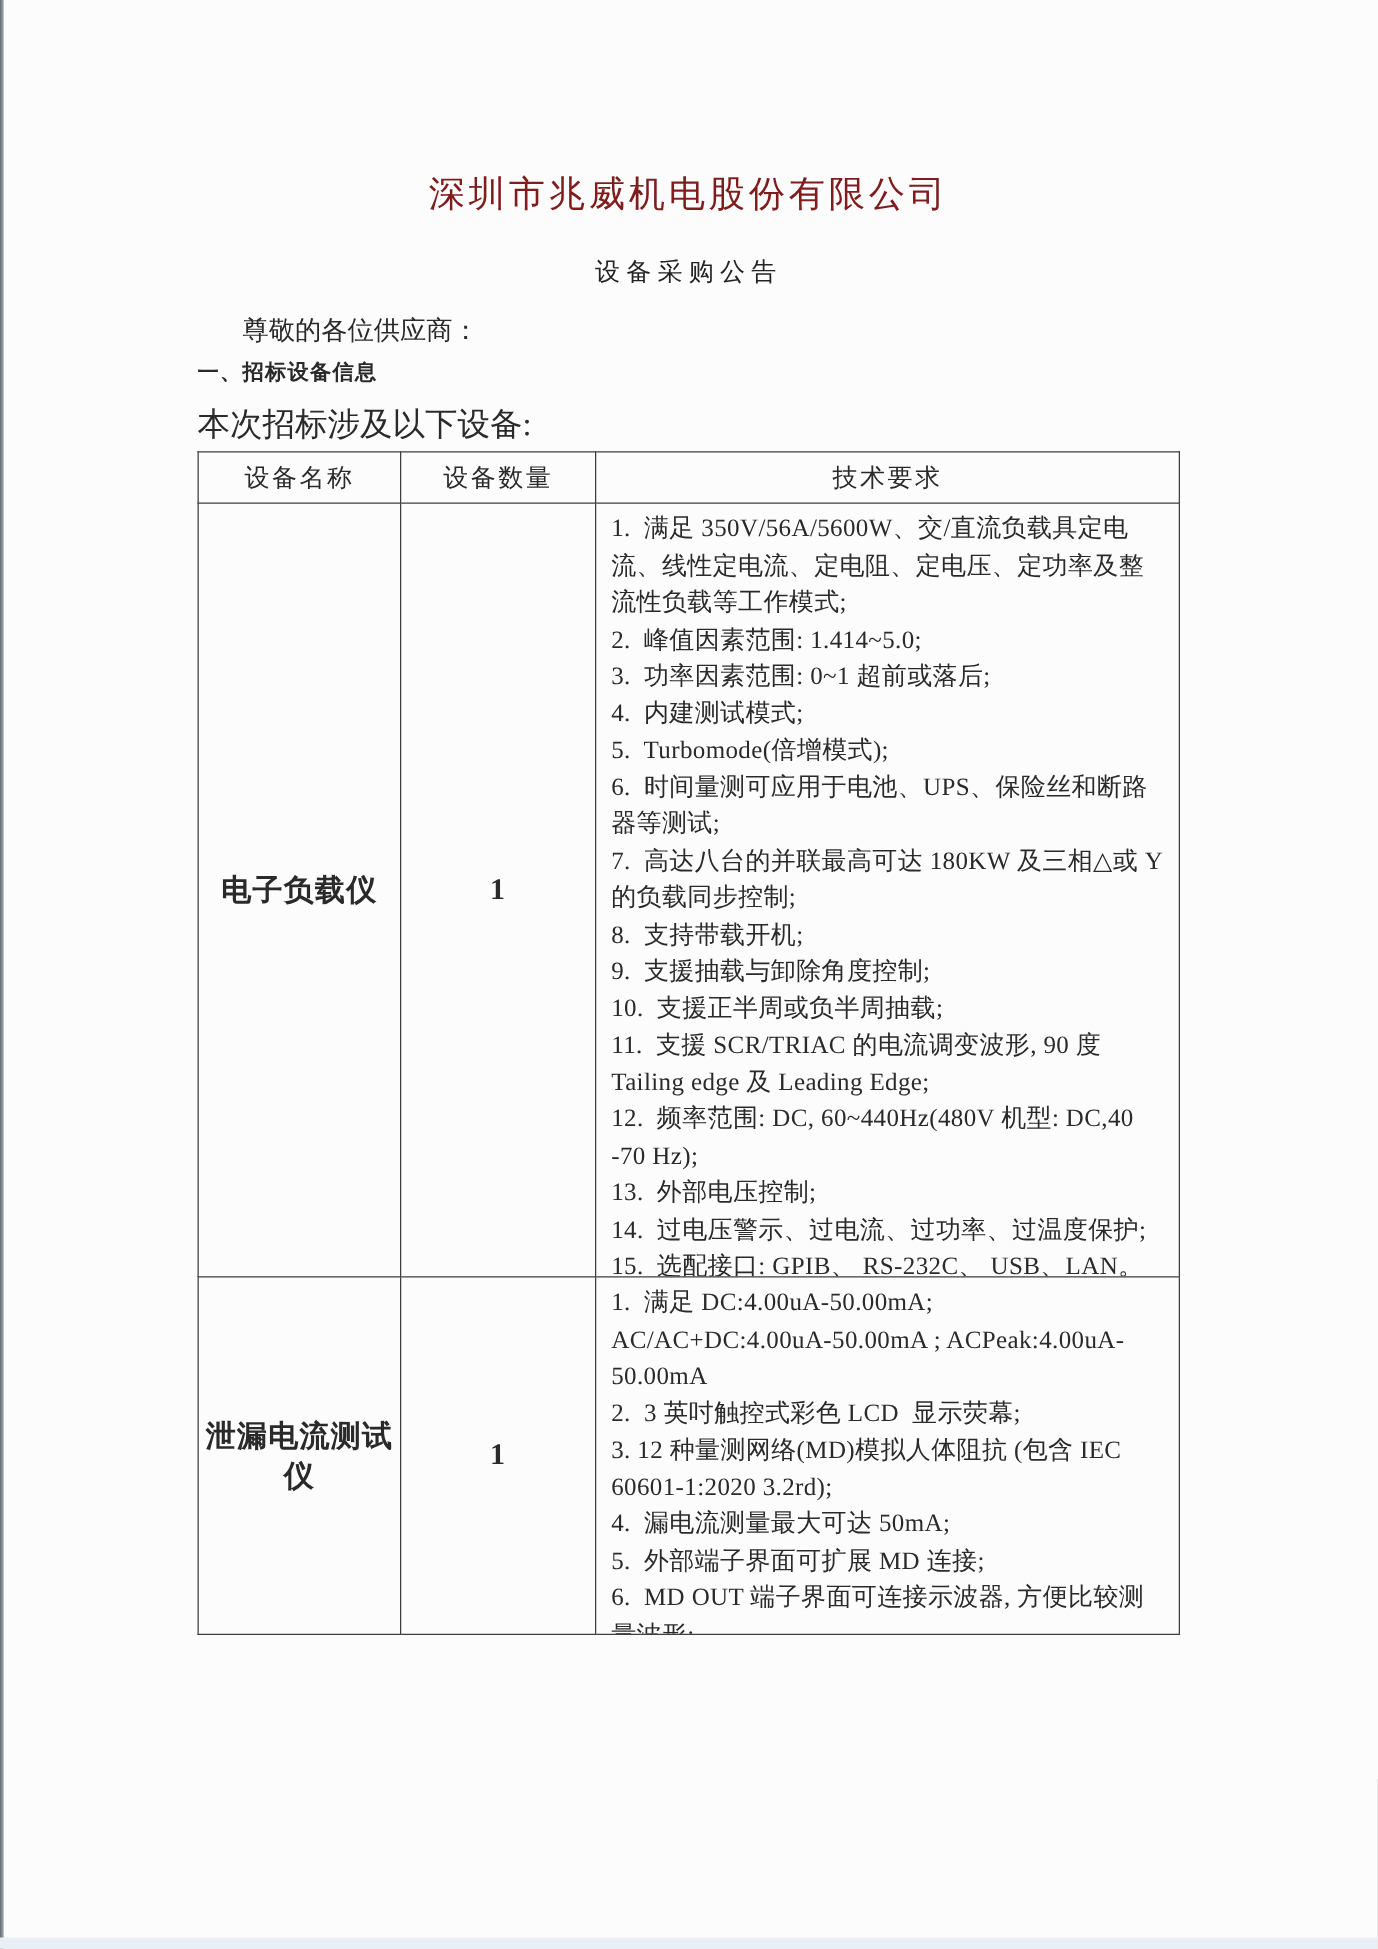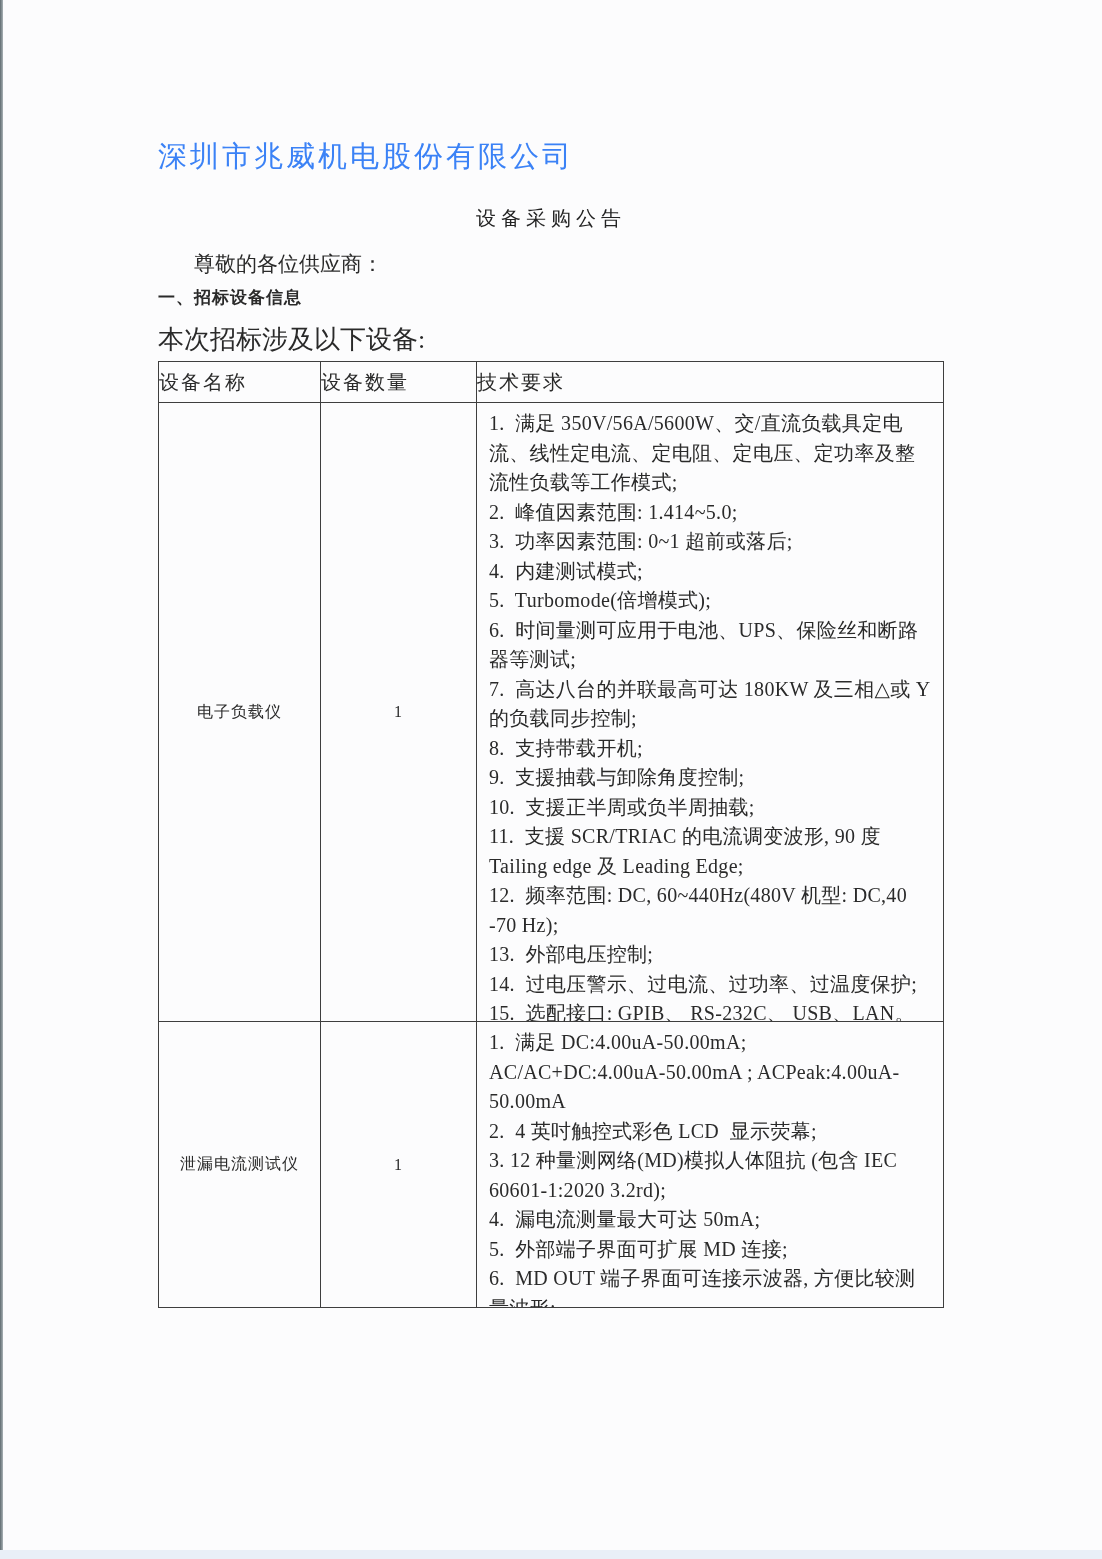--- a/index.html
+++ b/index.html
@@ -23,26 +23,26 @@
     background: #e9eff7;
   }
   .content {
     position: absolute;
     left: 158px;
     top: 0;
     width: 786px;
   }
   .doc-title {
     margin: 138px 0 0 0;
-    text-align: left;
+    text-align: center;
     font-size: 29px;
     font-weight: normal;
     letter-spacing: 3px;
     line-height: 36px;
-    color: #3b82f6;
+    color: #7f1d1d;
   }
   .doc-subtitle {
     margin: 26px 0 0 0;
     text-align: center;
     font-size: 20px;
     font-weight: normal;
     letter-spacing: 5px;
     line-height: 36px;
     color: #232323;
   }
@@ -83,29 +83,30 @@
   table.equipment col.c2 { width: 156px; }
   table.equipment col.c3 { width: 467px; }
   table.equipment th, table.equipment td {
     border: 1.6px solid #3e3e3e;
     padding: 0;
   }
   table.equipment th {
     height: 40px;
     font-size: 20px;
     font-weight: normal;
-    text-align: left;
+    text-align: center;
     letter-spacing: 2px;
     color: #2a2a2a;
   }
   .name-cell, .qty-cell {
     text-align: center;
     vertical-align: middle;
-    font-size: 16px;
+    font-size: 24px;
     letter-spacing: 1px;
+    font-weight: bold;
   }
   .req-cell { vertical-align: top; }
   .req-wrap {
     padding: 6px 10px 0 12px;
     overflow: hidden;
   }
   .req-wrap.row-0 { height: 612px; }
   .req-wrap.row-1 { height: 279px; }
   .req-line {
     font-size: 20px;
@@ -168,21 +169,21 @@
               </div>
           </td>
         </tr>
         <tr>
           <td class="name-cell">泄漏电流测试仪</td>
           <td class="qty-cell">1</td>
           <td class="req-cell">
             <div class="req-wrap row-1">
                 <div class="req-line">1.  满足 DC:4.00uA-50.00mA;</div>
                 <div class="req-line">AC/AC+DC:4.00uA-50.00mA ; ACPeak:4.00uA-50.00mA</div>
-                <div class="req-line">2.  4 英吋触控式彩色 LCD  显示荧幕;</div>
+                <div class="req-line">2.  3 英吋触控式彩色 LCD  显示荧幕;</div>
                 <div class="req-line">3. 12 种量测网络(MD)模拟人体阻抗 (包含 IEC 60601-1:2020 3.2rd);</div>
                 <div class="req-line">4.  漏电流测量最大可达 50mA;</div>
                 <div class="req-line">5.  外部端子界面可扩展 MD 连接;</div>
                 <div class="req-line">6.  MD OUT 端子界面可连接示波器, 方便比较测量波形;</div>
               </div>
           </td>
         </tr>
       </tbody>
     </table>
   </div>

